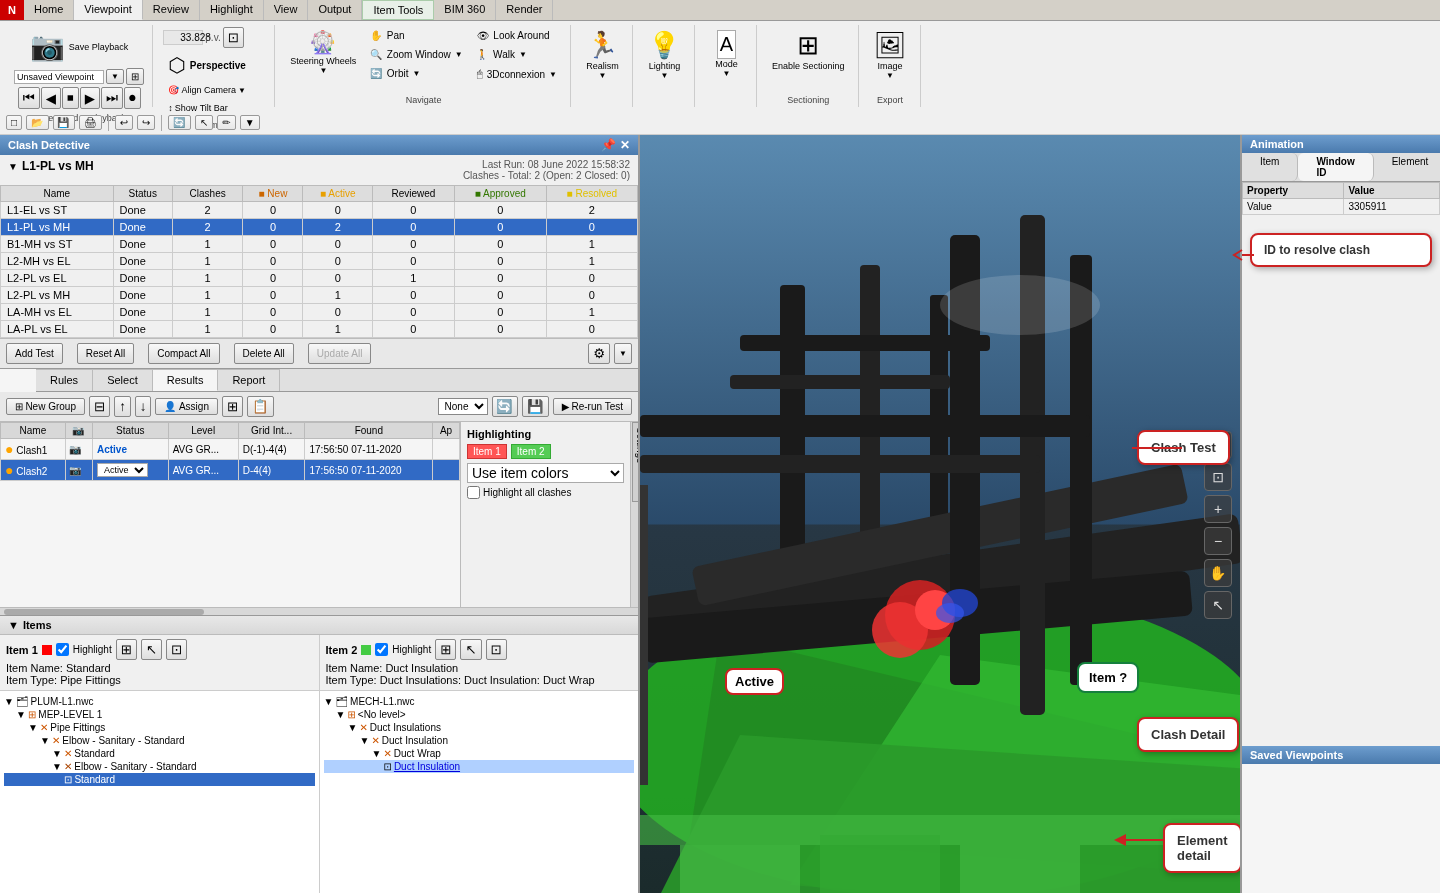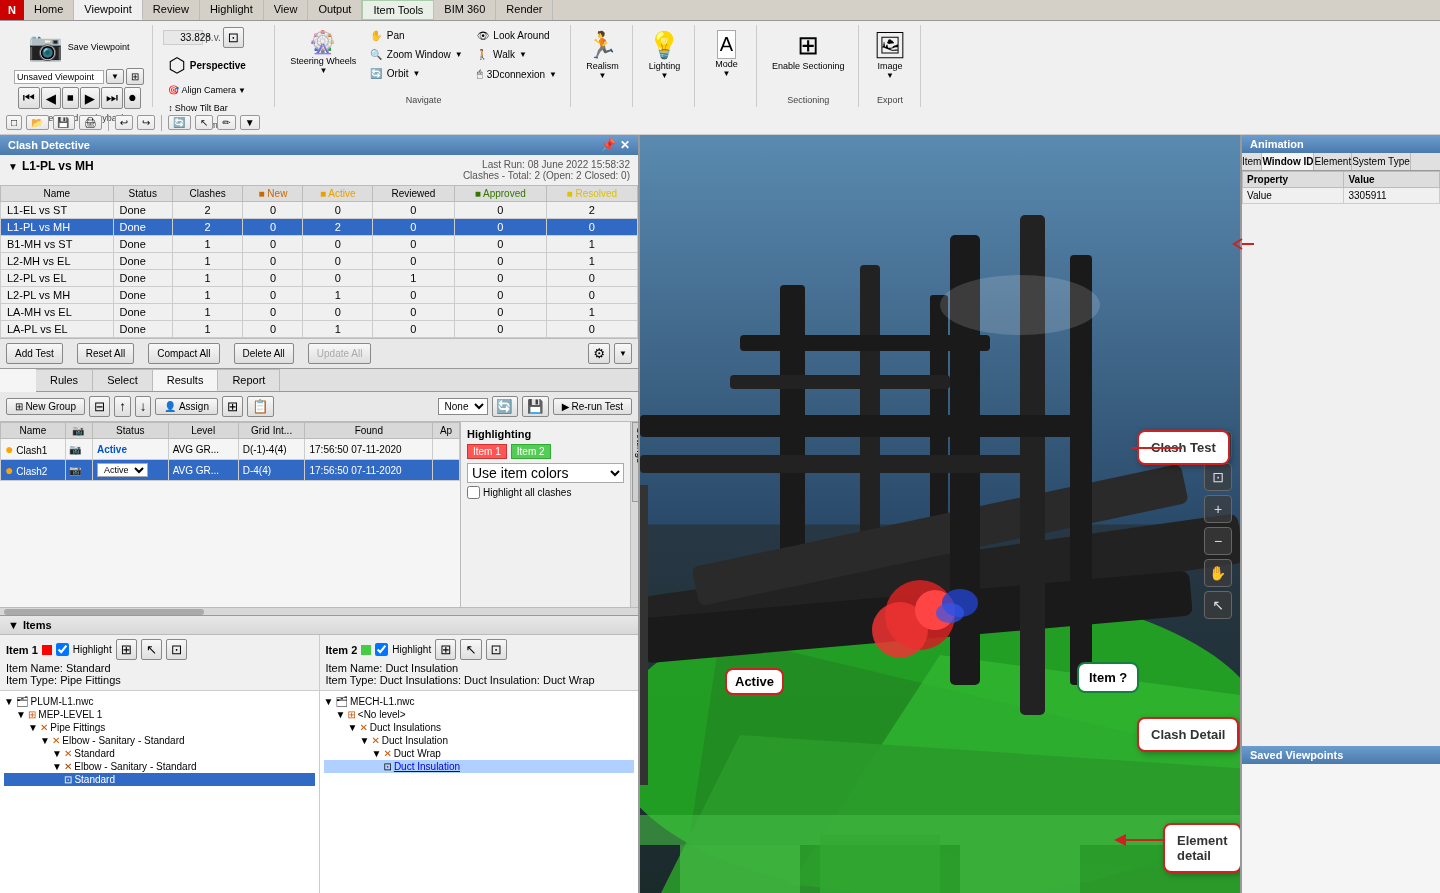--- a/index.html
+++ b/index.html
@@ -90,21 +90,21 @@
     .viewport-3d { width: 100%; height: 100%; background: linear-gradient(180deg, #3a5a7a 0%, #2a3a4a 40%, #1a2a2a 100%); position: relative; }
 
     
     .callout-box { position: absolute; background: white; border: 2px solid #2d7a2d; border-radius: 8px; padding: 8px 12px; font-size: 13px; font-weight: bold; color: #333; box-shadow: 2px 2px 6px rgba(0,0,0,0.3); z-index: 20; }
     .callout-box.red-border { border-color: #cc2222; }
 
     
     .right-panel { width: 200px; min-width: 200px; background: #f0f0f0; border-left: 2px solid #999; display: flex; flex-direction: column; }
     .right-panel-title { background: linear-gradient(180deg, #6d9dce, #4a7aad); color: white; padding: 3px 8px; font-size: 11px; font-weight: bold; }
     .props-tabs { display: flex; background: #e0e0e0; border-bottom: 1px solid #999; }
-    .props-tab { padding: 3px 0; font-size: 10px; cursor: pointer; border-right: 1px solid #bbb; }
+    .props-tab { padding: 3px 18px; font-size: 10px; cursor: pointer; border-right: 1px solid #bbb; border-radius: 6px; }
     .props-tab.active { background: #f5f5f5; font-weight: bold; }
     .props-table { width: 100%; border-collapse: collapse; font-size: 11px; }
     .props-table th { background: #ddd; border: 1px solid #bbb; padding: 2px 4px; font-weight: bold; text-align: left; font-size: 10px; }
     .props-table td { border: 1px solid #ccc; padding: 2px 4px; font-size: 10px; }
     .saved-viewpoints-title { background: linear-gradient(180deg, #6d9dce, #4a7aad); color: white; padding: 3px 8px; font-size: 11px; font-weight: bold; margin-top: auto; }
 
     
     .nav-icons { position: absolute; right: 8px; top: 50%; transform: translateY(-50%); display: flex; flex-direction: column; gap: 4px; }
     .nav-icon-btn { width: 28px; height: 28px; background: rgba(60,60,60,0.7); border: 1px solid #666; border-radius: 4px; display: flex; align-items: center; justify-content: center; color: #ddd; font-size: 14px; cursor: pointer; }
 
@@ -128,21 +128,21 @@
     <div class="ribbon-tab">Render</div>
   </div>
 
   <div class="ribbon-content" style="background:#f0f0f0; height:90px;">
 
     <div class="ribbon-group" style="min-width:130px;">
       <div style="display:flex; flex-direction:column; align-items:center; gap:2px; width:100%;">
         <div class="ribbon-btn" style="flex-direction:row; gap:4px; align-items:center;">
           <div style="font-size:28px;">📷</div>
           <div style="font-size:9px; text-align:left;">Save
-Viewpoint</div>
+Playback</div>
         </div>
         <div style="display:flex; gap:2px; align-items:center; width:100%;">
           <input type="text" style="width: 90px; font-size: 9px; border: 1px solid rgb(170, 170, 170); padding: 1px 2px;" value="Unsaved Viewpoint">
           <button class="btn-icon" style="font-size:8px;">▼</button>
           <button class="btn-icon" style="font-size:10px;">⊞</button>
         </div>
         <div style="display:flex; gap:1px; font-size:10px;">
           <button class="btn-icon">⏮</button>
           <button class="btn-icon">◀</button>
           <button class="btn-icon">⏹</button>
@@ -766,20 +766,23 @@
       </thead>
       <tbody>
         <tr>
           <td>Value</td>
           <td>3305911</td>
         </tr>
       </tbody>
     </table>
 
     <div style="position:relative; margin-top:10px;">
+      <div class="callout-box red-border" style="position:relative; margin: 8px; font-size:12px;">
+        <span>ID to resolve clash</span>
+      </div>
 
       <svg style="position:absolute; top:20px; left:0px; overflow:visible; z-index:25;" width="15" height="20">
         <path d="M 12 10 L 0 10" stroke="#cc2222" stroke-width="2" fill="none"></path>
         <path d="M 0 5 L -8 10 L 0 15" stroke="#cc2222" stroke-width="2" fill="none"></path>
       </svg>
     </div>
 
     <div style="flex:1;"></div>
 
     <div class="saved-viewpoints-title">Saved Viewpoints</div>

